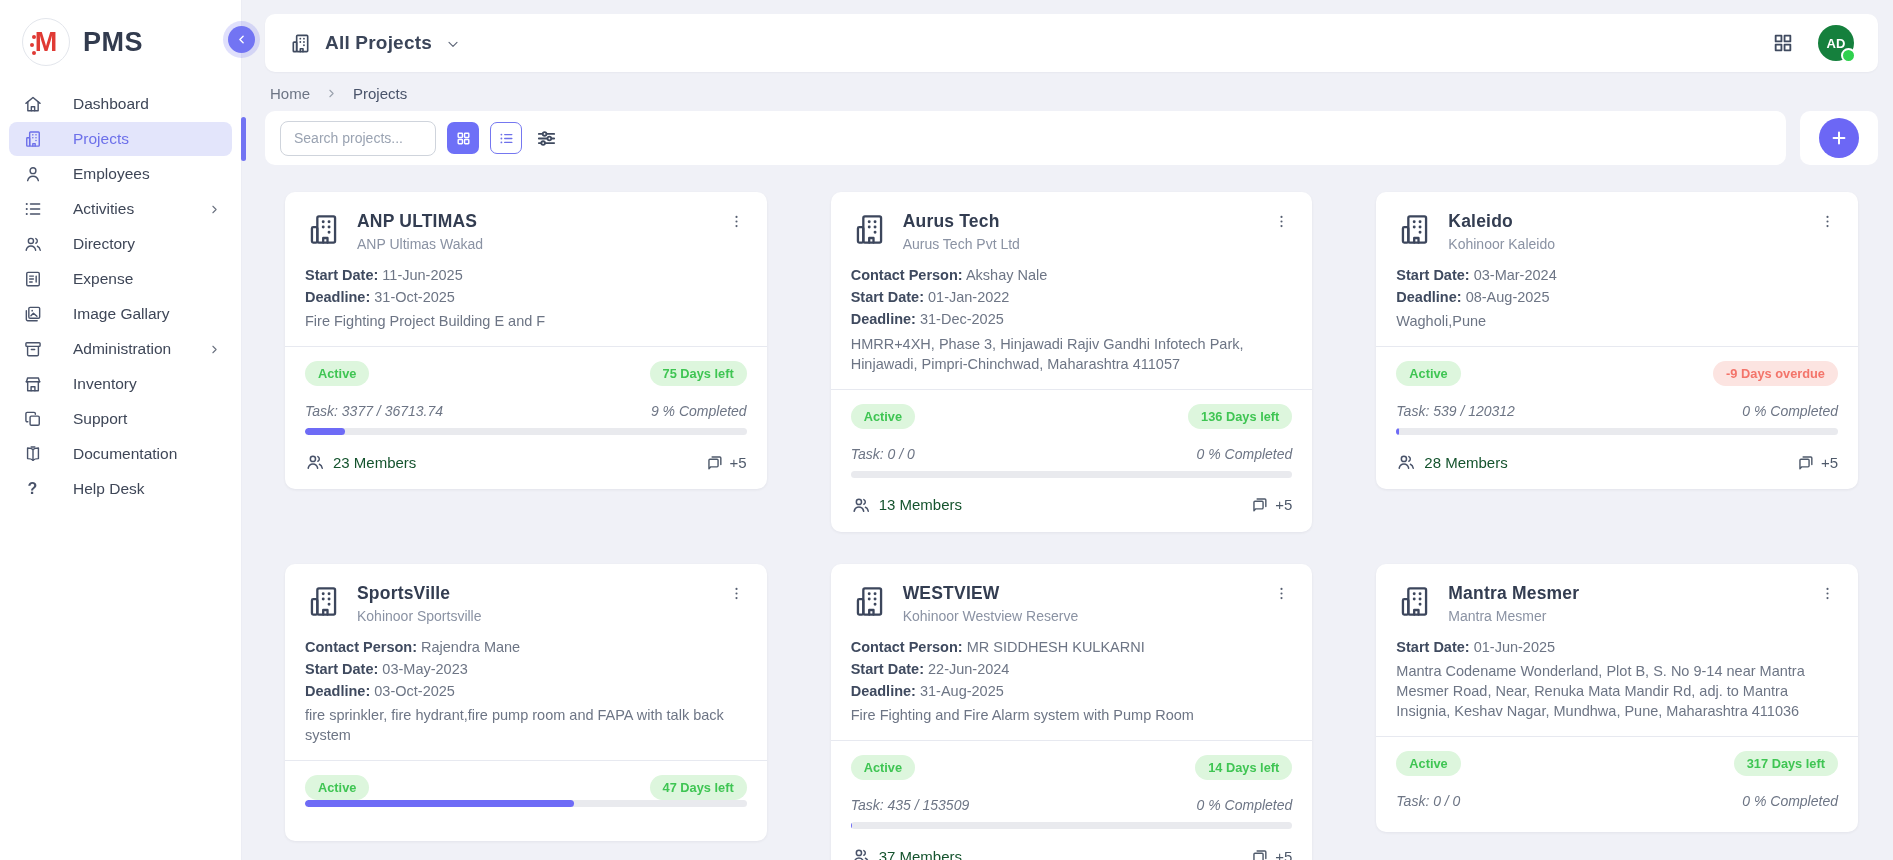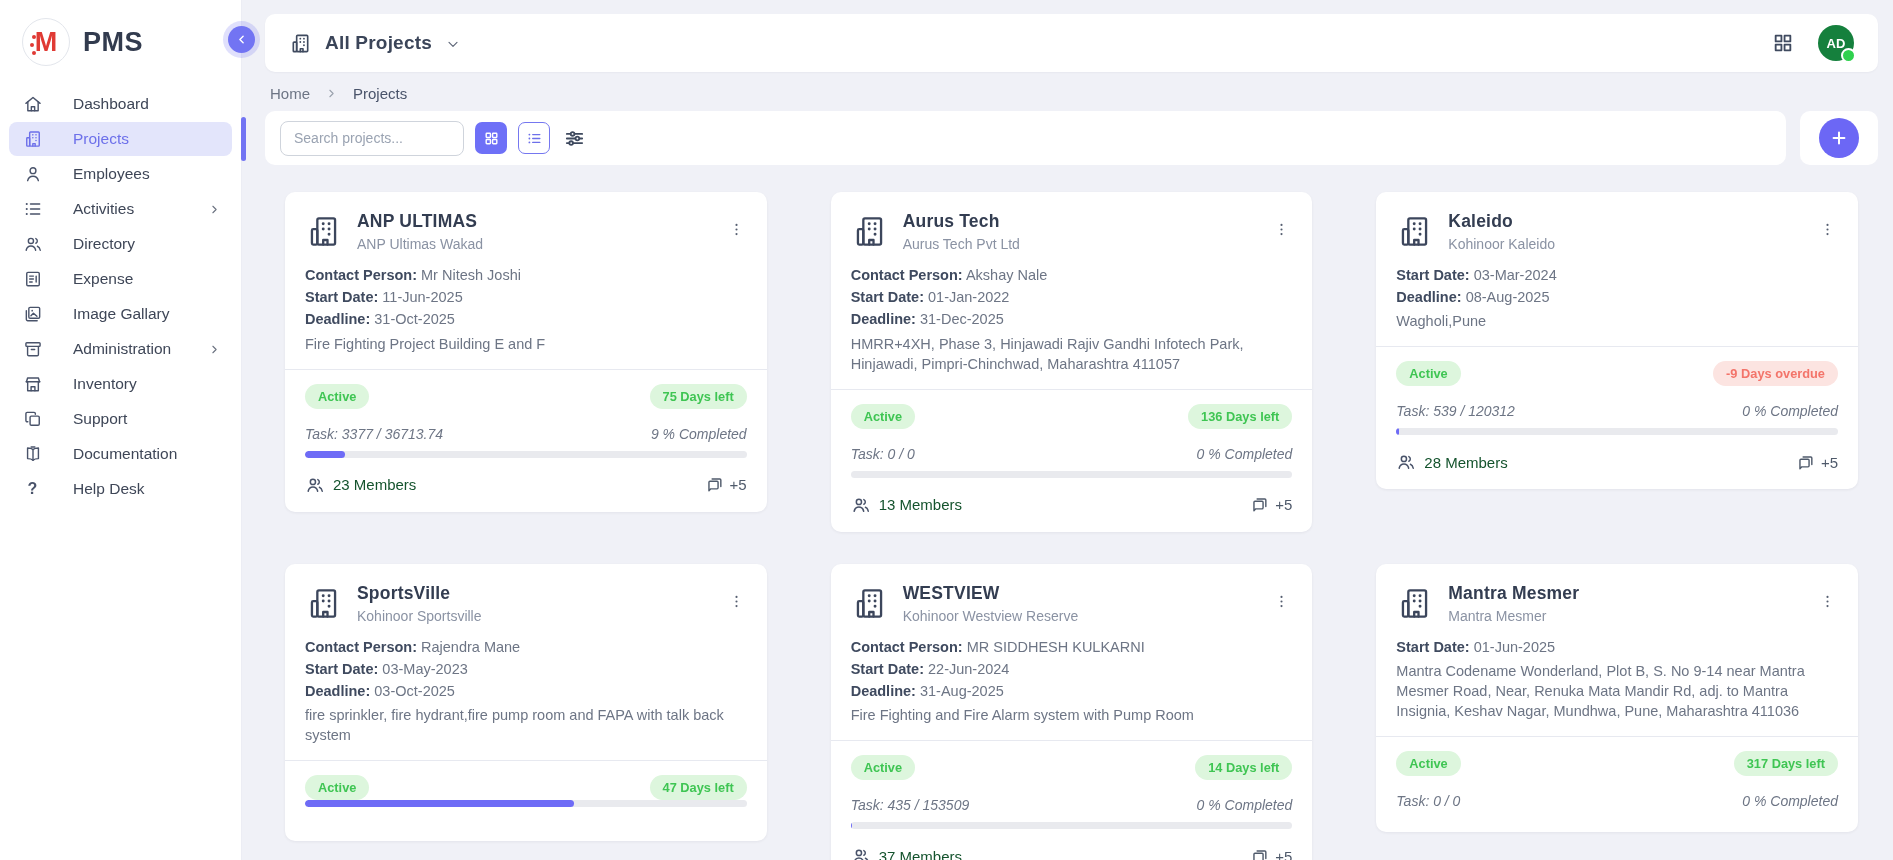--- a/index.html
+++ b/index.html
@@ -65,38 +65,38 @@
   .avatar::after{content:'';position:absolute;right:-2px;bottom:-2px;width:11px;height:11px;background:#2fd14e;
     border:2px solid #fff;border-radius:50%;}
 
   .breadcrumb{display:flex;align-items:center;gap:15px;padding:13px 0 9px 5px;font-size:15px;color:#6d7585;}
   .breadcrumb .bc-sep svg{width:13px;height:13px;stroke-width:2;color:#9aa1ad;display:block;}
   .breadcrumb .bc-current{color:#49536a;}
   .bc-link{cursor:pointer;}
 
   .toolbar-row{display:flex;gap:14px;align-items:stretch;}
   .toolbar{flex:1;background:#fff;border-radius:10px;height:54px;display:flex;align-items:center;gap:11px;padding:0 15px;}
-  .search-input{width:184px;height:35px;border:1px solid #cfd4dc;border-radius:8px;padding:0 13px;font-size:14px;
+  .search-input{width:156px;height:35px;border:1px solid #cfd4dc;border-radius:8px;padding:0 13px;font-size:14px;
     color:#374151;outline:none;background:#fff;font-family:inherit;}
   .search-input::placeholder{color:#9aa3b2;}
   .view-btn{width:32px;height:32px;border-radius:7px;display:flex;align-items:center;justify-content:center;border:none;cursor:pointer;}
   .view-btn svg{width:17px;height:17px;stroke-width:2;}
   .view-btn.grid-active{background:#6e70f7;color:#fff;}
   .view-btn.list-outline{background:#fff;border:1.5px solid #7577f0;color:#6d70ea;}
   .filter-btn{background:none;border:none;color:#3f4a5f;cursor:pointer;display:flex;margin-left:2px;}
   .filter-btn svg{width:23px;height:23px;stroke-width:1.9;}
   .add-chip{width:78px;background:#fff;border-radius:10px;display:flex;align-items:center;justify-content:center;}
   .add-btn{width:40px;height:40px;border-radius:50%;background:#6c67f5;border:none;color:#fff;cursor:pointer;
     display:flex;align-items:center;justify-content:center;}
   .add-btn svg{width:20px;height:20px;stroke-width:2.4;}
 
   
   .cards{display:grid;grid-template-columns:repeat(3,1fr);column-gap:64px;row-gap:32px;padding:27px 20px 0;align-items:start;}
   .card{background:#fff;border-radius:10px;box-shadow:0 1px 3px rgba(16,24,40,.06);padding:18px 0 14px;cursor:pointer;}
-  .card-head{display:flex;align-items:center;gap:15px;padding:0 16px 0 20px;}
+  .card-head{display:flex;align-items:flex-start;gap:15px;padding:0 16px 0 20px;}
   .b-icon{width:37px;height:37px;color:#3c465c;flex:none;margin-top:1px;}
   .b-icon svg{width:37px;height:37px;stroke-width:1.5;}
   .titles{display:flex;flex-direction:column;gap:4px;padding-top:1px;}
   .card-title{font-size:17.5px;font-weight:700;color:var(--text-dark);letter-spacing:.2px;}
   .card-sub{font-size:14px;color:var(--text-light);}
   .kebab{margin-left:auto;background:none;border:none;color:#555e70;cursor:pointer;padding:3px 6px;}
   .kebab svg{width:17px;height:17px;}
   .kebab circle{fill:currentColor;stroke:none;}
   .card-info{padding:15px 22px 15px 20px;font-size:14.5px;color:var(--text-gray);}
   .card-info .row{margin-bottom:4.5px;line-height:1.22;}
@@ -375,21 +375,20 @@
       </div>
       <button class="kebab">
         <svg viewBox="0 0 24 24">
               <circle cx="12" cy="5.5" r="1.5"></circle>
               <circle cx="12" cy="12" r="1.5"></circle>
               <circle cx="12" cy="18.5" r="1.5"></circle>
             </svg>
       </button>
     </div>
     <div class="card-info">
-      <div class="row"><span class="lbl">Contact Person:</span> <span> Mr Nitesh Joshi</span></div>
       <div class="row"><span class="lbl">Start Date:</span> <span> 11-Jun-2025</span></div>
       <div class="row"><span class="lbl">Deadline:</span> <span> 31-Oct-2025</span></div>
       <div class="card-desc">Fire Fighting Project Building E and F</div>
     </div>
     <div class="divider"></div>
     <div class="badge-row">
       <span class="pill green">Active</span>
       <span class="pill green">75 Days left</span>
     </div>
     <div class="task-row">

